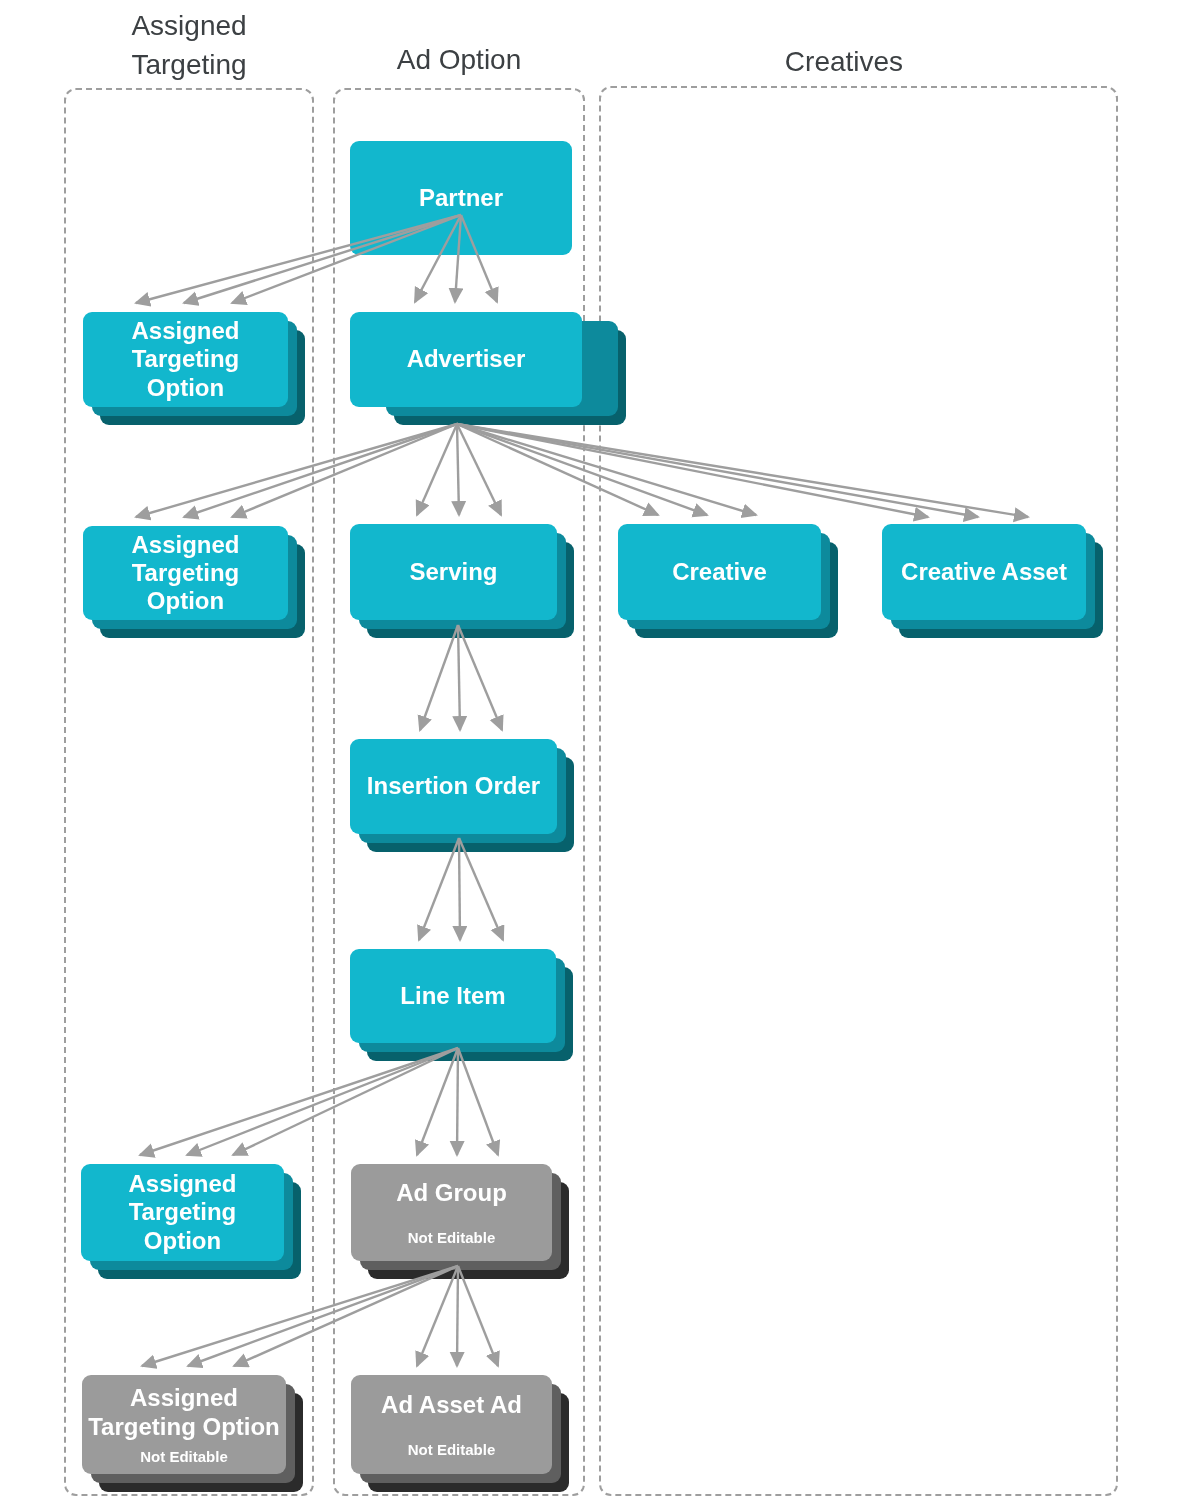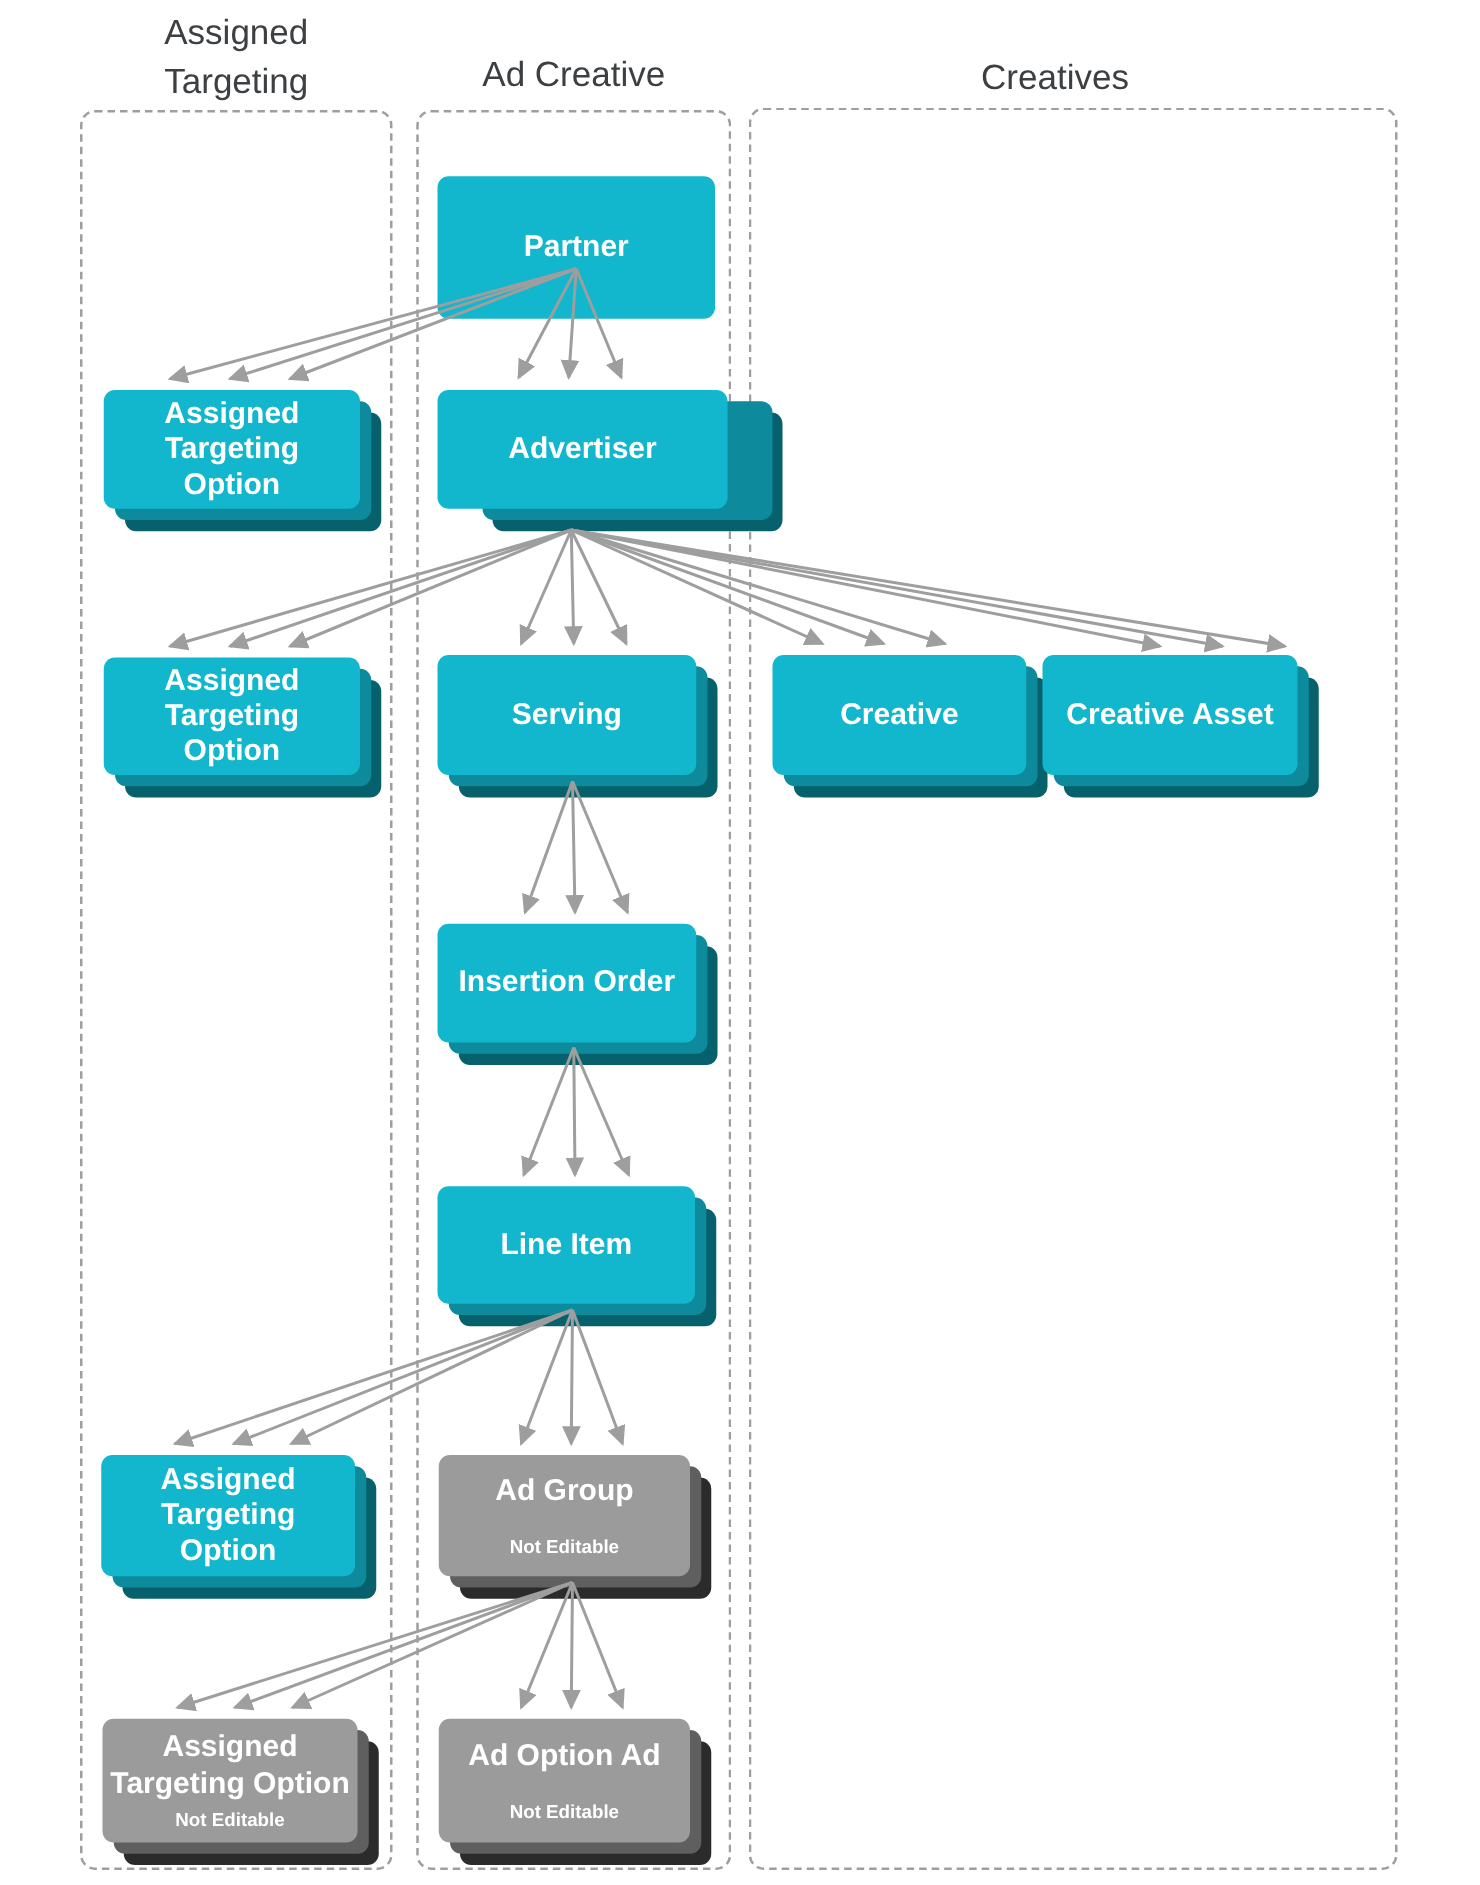--- a/index.html
+++ b/index.html
@@ -31,21 +31,21 @@
   .node .front.tight .sublabel{margin-top:7px;}
   #arrows{position:absolute;left:0;top:0;z-index:3;pointer-events:none;}
 </style>
 </head>
 <body>
 
 <div id="canvas" style="--teal-front: #12B7CD; --teal-mid: #0D8A9C; --teal-back: #07616C; --gray-front: #9B9B9B; --gray-mid: #5F5F5F; --gray-back: #2B2B2B; --arrow: #9E9E9E; --border: #9E9E9E; --heading: #3C4043; --node-text: #FFFFFF;">
   <div id="titles">
       <div class="col-title" style="left: 64px; top: 6px; width: 250px;">Assigned
 Targeting</div>
-      <div class="col-title" style="left: 333px; top: 40px; width: 252px;">Ad Creative</div>
+      <div class="col-title" style="left: 333px; top: 40px; width: 252px;">Ad Option</div>
       <div class="col-title" style="left: 599px; top: 42px; width: 490px;">Creatives</div>
     </div>
   <div id="columns">
       <div class="column" style="left: 64px; top: 88px; width: 250px; height: 1408px;"></div>
       <div class="column" style="left: 333px; top: 88px; width: 252px; height: 1408px;"></div>
       <div class="column" style="left: 599px; top: 86px; width: 519px; height: 1410px;"></div>
     </div>
   <div id="nodes">
       <div class="node teal flat" style="left: 350px; top: 100px; width: 222px; height: 114px; margin-top: 41px;">
         <div class="front">
@@ -84,21 +84,21 @@
           <span class="label">Serving</span>
         </div>
       </div>
       <div class="node teal" style="left: 618px; top: 524px; width: 203px; height: 96px;">
         <div class="layer back"></div>
         <div class="layer mid"></div>
         <div class="front">
           <span class="label">Creative</span>
         </div>
       </div>
-      <div class="node teal" style="left: 834px; top: 524px; width: 204px; height: 96px;">
+      <div class="node teal" style="left: 882px; top: 524px; width: 204px; height: 96px;">
         <div class="layer back"></div>
         <div class="layer mid"></div>
         <div class="front">
           <span class="label">Creative Asset</span>
         </div>
       </div>
       <div class="node teal" style="left: 350px; top: 739px; width: 207px; height: 95px;">
         <div class="layer back"></div>
         <div class="layer mid"></div>
         <div class="front">
@@ -135,21 +135,21 @@
         <div class="front tight">
           <span class="label">Assigned
 Targeting Option</span>
           <span class="sublabel">Not Editable</span>
         </div>
       </div>
       <div class="node gray" style="left: 351px; top: 1375px; width: 201px; height: 99px;">
         <div class="layer back"></div>
         <div class="layer mid"></div>
         <div class="front">
-          <span class="label">Ad Option Ad</span>
+          <span class="label">Ad Asset Ad</span>
           <span class="sublabel">Not Editable</span>
         </div>
       </div>
     </div>
   <svg id="arrows" width="1184" height="1508">
     <defs>
       <marker id="ah" markerUnits="userSpaceOnUse" markerWidth="20" markerHeight="16" refX="14" refY="7.5" orient="auto">
         <path d="M0,0 L16,7.5 L0,15 Z" fill="#9E9E9E"></path>
       </marker>
     </defs>

